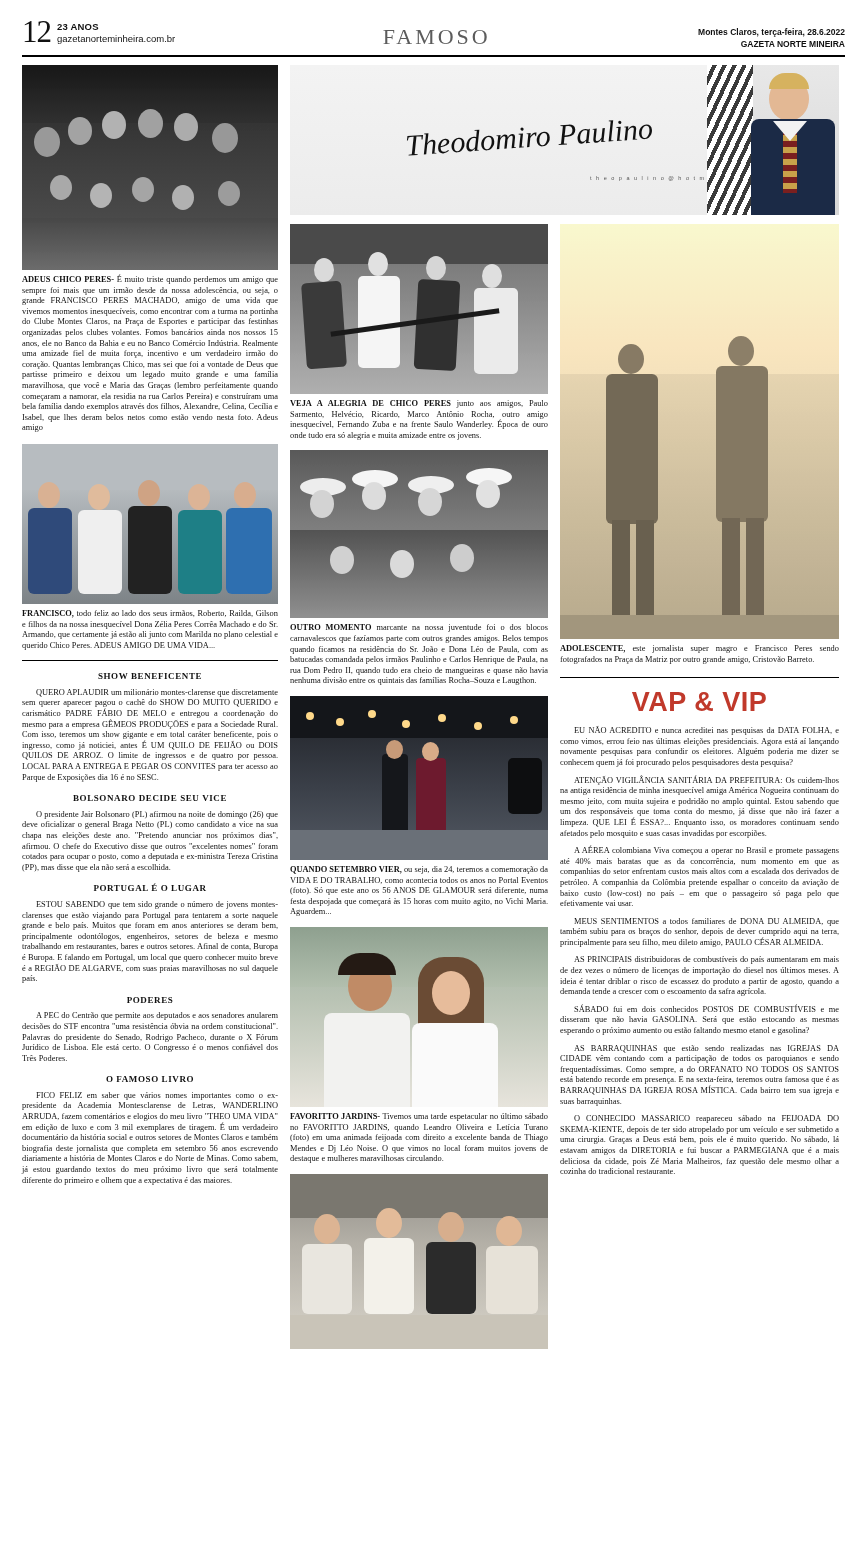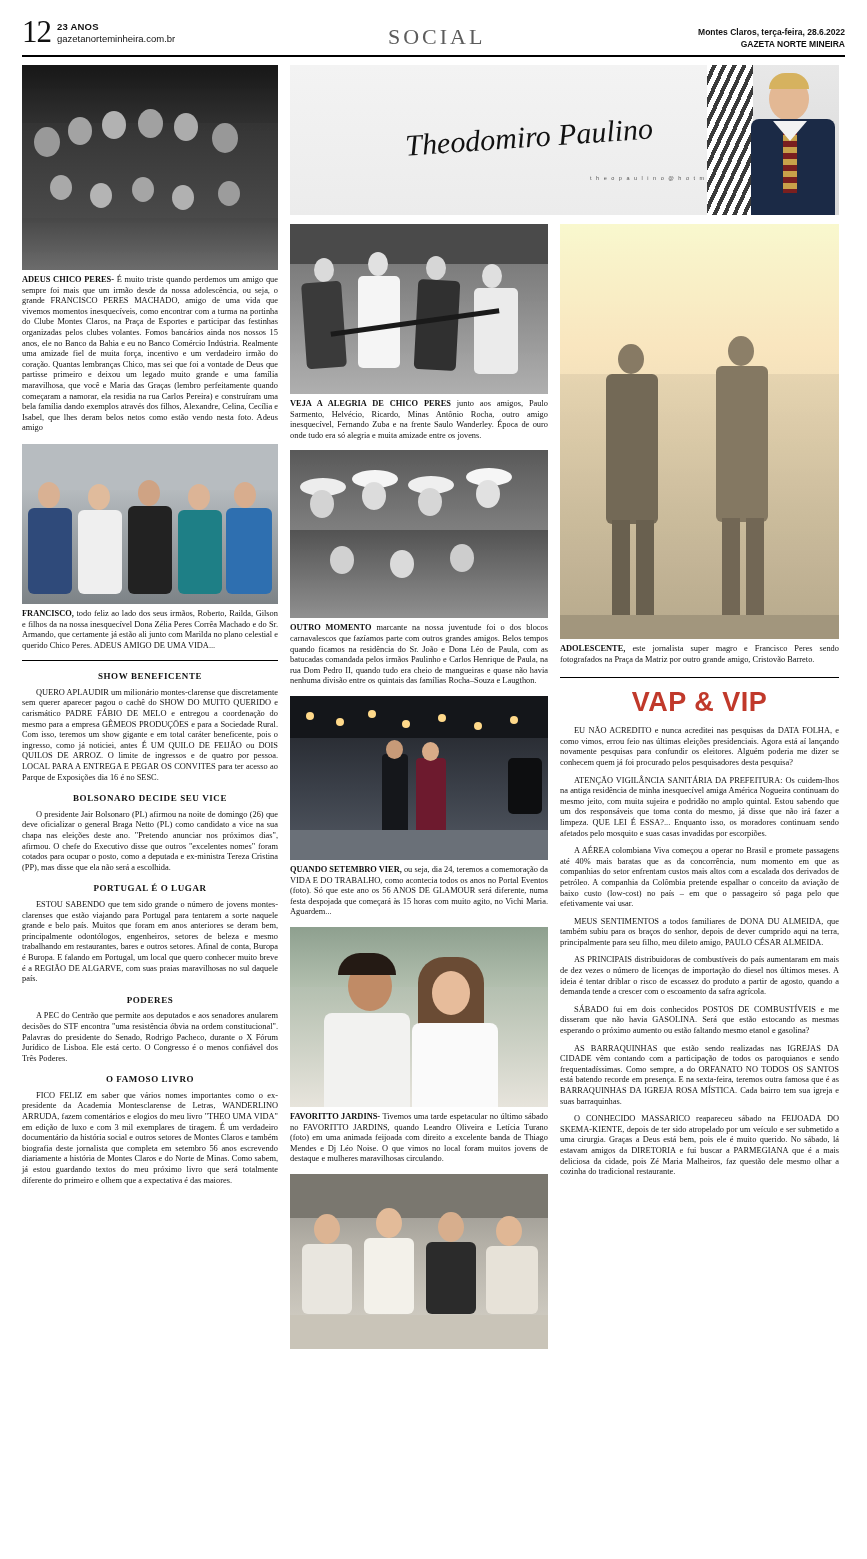--- a/index.html
+++ b/index.html
@@ -150,21 +150,21 @@
 <div class="page">
 
   <div class="masthead">
     <div class="mh-left">
       <div class="mh-pagenum">12</div>
       <div class="mh-leftsub">
         <div class="mh-anos">23 ANOS</div>
         <div class="mh-site">gazetanorteminheira.com.br</div>
       </div>
     </div>
-    <div class="mh-center">SOCIAL</div>
+    <div class="mh-center">FAMOSO</div>
     <div class="mh-right">
       <div>Montes Claros, terça-feira, 28.6.2022</div>
       <div>GAZETA NORTE MINEIRA</div>
     </div>
   </div>
 
   <div class="cols">
 
     <div class="col1">
 
@@ -256,21 +256,21 @@
           <div class="strip" style="left:68px;top:52px;width:42px;height:92px;background:#efefef;border-radius:5px;"></div>
           <div class="blob" style="left:136px;top:32px;width:20px;height:24px;background:#d2d2d2;"></div>
           <div class="strip" style="left:126px;top:56px;width:42px;height:90px;background:#343434;border-radius:5px;transform:rotate(3deg);"></div>
           <div class="blob" style="left:192px;top:40px;width:20px;height:24px;background:#dadada;"></div>
           <div class="strip" style="left:184px;top:64px;width:44px;height:86px;background:#e6e6e6;border-radius:5px;"></div>
           <div class="strip" style="left:40px;top:96px;width:170px;height:5px;background:#1f1f1f;transform:rotate(-8deg);"></div>
         </div>
       </div>
 
       <div class="cap">
-        <b>VEJA A ALEGRIA DE CHICO PERES</b><span> junto aos amigos, Paulo Sarmento, Helvécio, Ricardo, Minas Antônio Rocha, outro amigo inesquecível, Fernando Zuba e na frente Saulo Wanderley. Época de ouro onde tudo era só alegria e muita amizade entre os jovens.</span>
+        <b>VEJA A ALEGRIA DE CHICO PERES</b><span> junto aos amigos, Paulo Sarmento, Helvécio, Ricardo, Marco Antônio Rocha, outro amigo inesquecível, Fernando Zuba e na frente Saulo Wanderley. Época de ouro onde tudo era só alegria e muita amizade entre os jovens.</span>
       </div>
 
       <div class="photo gray" style="height:168px;margin-top:9px;">
         <div class="ph-inner" style="background:linear-gradient(180deg,#5b5b5b 0%,#7d7d7d 45%,#a5a5a5 100%);">
           <div class="blob" style="left:10px;top:28px;width:46px;height:18px;background:#e8e8e8;border-radius:50%;"></div>
           <div class="blob" style="left:20px;top:40px;width:24px;height:28px;background:#cfcfcf;"></div>
           <div class="blob" style="left:62px;top:20px;width:46px;height:18px;background:#efefef;border-radius:50%;"></div>
           <div class="blob" style="left:72px;top:32px;width:24px;height:28px;background:#d8d8d8;"></div>
           <div class="blob" style="left:118px;top:26px;width:46px;height:18px;background:#eaeaea;border-radius:50%;"></div>
           <div class="blob" style="left:128px;top:38px;width:24px;height:28px;background:#d2d2d2;"></div>

